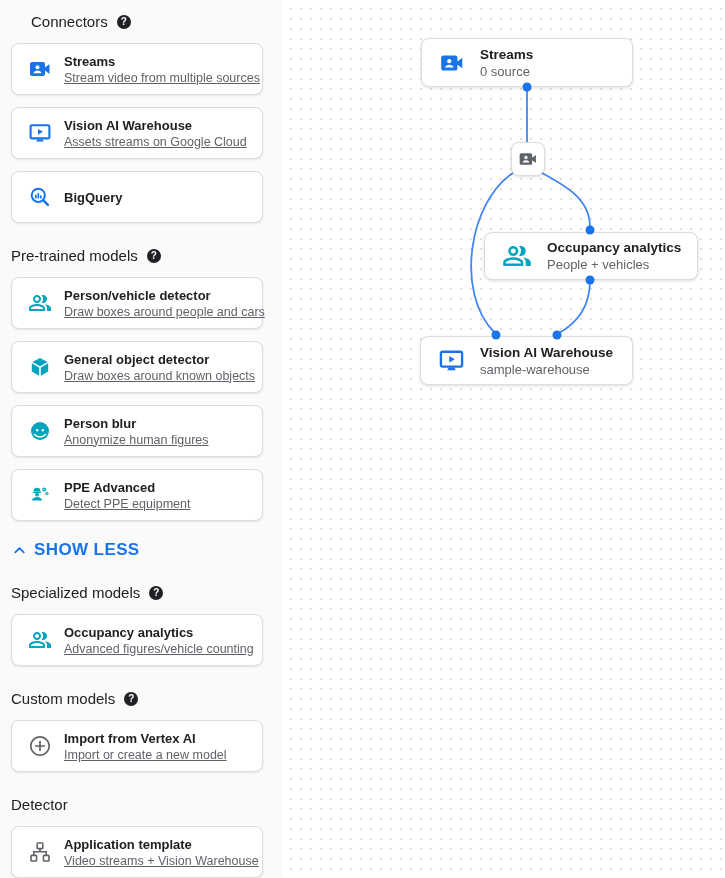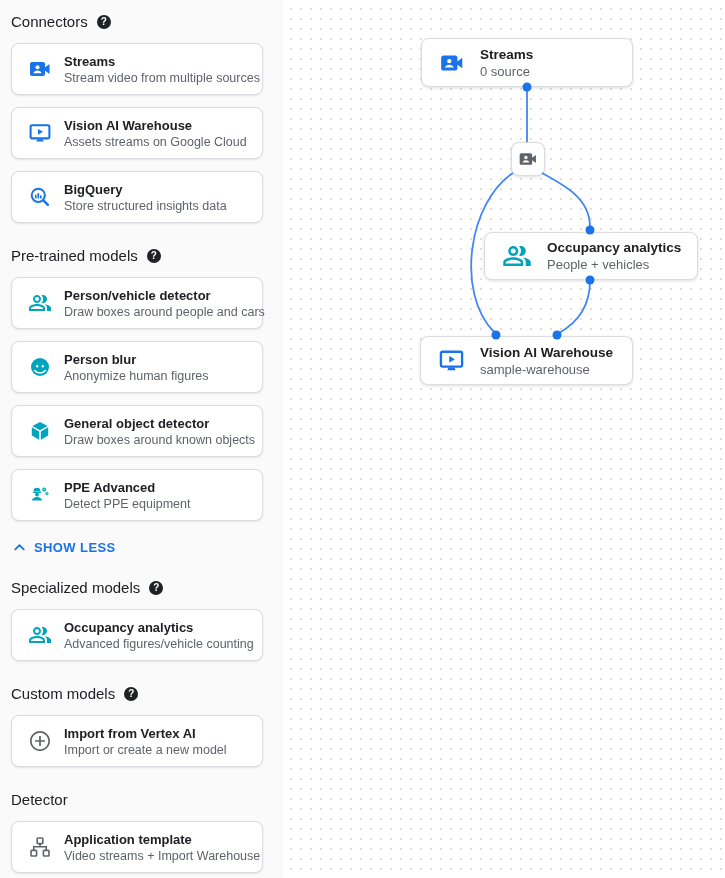--- a/index.html
+++ b/index.html
@@ -10,39 +10,39 @@
   }
   
   .sidebar {
     position:absolute; left:0; top:0; width:283px; height:878px;
     background:#fafafa; padding:13px 20px 20px 11px; overflow:hidden;
   }
   .section-title {
     font-size:15px; color:#202124; display:flex; align-items:center;
     margin:24px 0 13px 0; font-weight:400;
   }
-  .sidebar > .section:first-child .section-title { margin-top:0; }
+  .sidebar > .section:first-child .section-title { margin-top:0;margin-left:20px; }
   .help-dot {
     width:14px; height:14px; border-radius:50%; background:#202124; color:#fff;
     font-size:10px; font-weight:700; display:inline-flex; align-items:center;
     justify-content:center; margin-left:9px; line-height:1;
   }
   .card {
     background:#fff; border:1px solid #dadce0; border-radius:8px;
     height:52px; margin:0 0 12px 0; display:flex; align-items:center;
     padding:0 12px 0 16px; cursor:grab;
     box-shadow:0 1px 2px rgba(60,64,67,.12);
   }
   .card-icon { width:24px; height:24px; flex:0 0 24px; display:flex; align-items:center; justify-content:center; }
   .card-icon svg { width:24px; height:24px; }
   .card-text { margin-left:12px; min-width:0; }
   .card-title { font-size:13px; font-weight:700; color:#202124; line-height:17px; white-space:nowrap; }
-  .card-sub { font-size:12.5px; color:#5f6368; line-height:16px; white-space:nowrap; }
+  .card-sub { font-size:12.5px; color:#5f6368; line-height:16px; white-space:nowrap;text-decoration:underline; }
   .collapse-link {
-    display:flex; align-items:center; gap:7px; color:#1a73e8; font-size:13px;
+    display:flex; align-items:center; gap:7px; color:#1a73e8; font-size:17px;
     font-weight:700; letter-spacing:.4px; margin:19px 0 2px 1px; cursor:pointer;
   }
   .collapse-link svg { width:15px; height:15px; }
   
   .canvas {
     position:absolute; left:283px; top:0; width:442px; height:878px; background:#fff;
     background-image:radial-gradient(#e1dfdc 1.1px, transparent 1.25px);
     background-size:10px 10px; background-position:3px 4px;
   }
   .node {
@@ -95,21 +95,20 @@
       <div class="card">
         <span class="card-icon">
           <svg viewBox="0 0 24 24">
             <circle cx="10.3" cy="10.3" r="6.6" fill="none" stroke="#1a73e8" stroke-width="2"></circle>
             <path d="M15.6 15.6l4.3 4.3" stroke="#1a73e8" stroke-width="2.4" stroke-linecap="round"></path>
             <path d="M7.8 10.4v2.3M10.3 8.7v4M12.8 11.2v1.5" stroke="#1a73e8" stroke-width="1.7" stroke-linecap="round"></path>
           </svg>
         </span>
         <div class="card-text">
           <div class="card-title">BigQuery</div>
-          <div class="card-sub">Store structured insights data</div>
         </div>
       </div>
     </div>
     <div class="section">
       <div class="section-title">Pre-trained models<span class="help-dot">?</span></div>
       <div class="card">
         <span class="card-icon">
           <svg viewBox="0 0 24 24" fill="#00a5bd">
             <path d="M9 12c2.21 0 4-1.79 4-4S11.21 4 9 4 5 5.79 5 8s1.79 4 4 4zm0-6c1.1 0 2 .9 2 2s-.9 2-2 2-2-.9-2-2 .9-2 2-2z"></path>
             <path d="M9 13c-2.67 0-8 1.34-8 4v3h16v-3c0-2.66-5.33-4-8-4zm6 5H3v-.99C3.2 16.29 6.3 15 9 15s5.8 1.29 6 2v1z"></path>
@@ -117,43 +116,43 @@
             <path d="M16.67 13.13C18.04 14.06 19 15.32 19 17v3h4v-3c0-2.18-3.57-3.47-6.33-3.87z"></path>
           </svg>
         </span>
         <div class="card-text">
           <div class="card-title">Person/vehicle detector</div>
           <div class="card-sub">Draw boxes around people and cars</div>
         </div>
       </div>
       <div class="card">
         <span class="card-icon">
+          <svg viewBox="0 0 24 24" fill="#00a5bd">
+            <path d="M12 2.9l7.6 4.2L12 11.3 4.4 7.1z"></path>
+            <path d="M3.8 8.3l7.4 4.1v8.3l-7.4-4.1z"></path>
+            <path d="M20.2 8.3l-7.4 4.1v8.3l7.4-4.1z"></path>
+          </svg>
+        </span>
+        <div class="card-text">
+          <div class="card-title">General object detector</div>
+          <div class="card-sub">Draw boxes around known objects</div>
+        </div>
+      </div>
+      <div class="card">
+        <span class="card-icon">
           <svg viewBox="0 0 24 24">
             <circle cx="12" cy="12" r="9" fill="#00a5bd"></circle>
             <circle cx="9.2" cy="11.2" r="1.2" fill="#fff"></circle>
             <circle cx="14.8" cy="11.2" r="1.2" fill="#fff"></circle>
             <path d="M6.6 15.6c1.4 1.6 3.2 2.5 5.4 2.5s4-0.9 5.4-2.5" stroke="#fff" stroke-width="1.5" fill="none" stroke-linecap="round"></path>
           </svg>
         </span>
         <div class="card-text">
           <div class="card-title">Person blur</div>
           <div class="card-sub">Anonymize human figures</div>
-        </div>
-      </div>
-      <div class="card">
-        <span class="card-icon">
-          <svg viewBox="0 0 24 24" fill="#00a5bd">
-            <path d="M12 2.9l7.6 4.2L12 11.3 4.4 7.1z"></path>
-            <path d="M3.8 8.3l7.4 4.1v8.3l-7.4-4.1z"></path>
-            <path d="M20.2 8.3l-7.4 4.1v8.3l7.4-4.1z"></path>
-          </svg>
-        </span>
-        <div class="card-text">
-          <div class="card-title">General object detector</div>
-          <div class="card-sub">Draw boxes around known objects</div>
         </div>
       </div>
       <div class="card">
         <span class="card-icon">
           <svg viewBox="0 0 24 24" fill="#00a5bd">
             <path d="M5.6 8.2a3.4 3.4 0 0 1 6.8 0z"></path>
             <rect x="5" y="8.6" width="8" height="1.4" rx="0.7"></rect>
             <circle cx="9" cy="11.6" r="1.9"></circle>
             <path d="M3.8 17.6c.5-2.3 2.7-3.6 5.2-3.6s4.7 1.3 5.2 3.6z"></path>
             <circle cx="16.2" cy="6.4" r="2"></circle>
@@ -214,21 +213,21 @@
         <span class="card-icon">
           <svg viewBox="0 0 24 24" fill="none" stroke="#5f6368" stroke-width="1.6">
             <rect x="9.2" y="3" width="5.6" height="5.6" rx="0.8"></rect>
             <rect x="3" y="15.4" width="5.6" height="5.6" rx="0.8"></rect>
             <rect x="15.4" y="15.4" width="5.6" height="5.6" rx="0.8"></rect>
             <path d="M12 8.6v3.2M5.8 15.4v-3.6h12.4v3.6"></path>
           </svg>
         </span>
         <div class="card-text">
           <div class="card-title">Application template</div>
-          <div class="card-sub">Video streams + Import Warehouse</div>
+          <div class="card-sub">Video streams + Vision Warehouse</div>
         </div>
       </div>
     </div>
   </div>
 
 <div class="canvas">
 
   <div class="node" id="node-streams">
     <span class="node-icon">
         <svg viewBox="0 0 24 24" style="width: 26px; height: 26px;">

